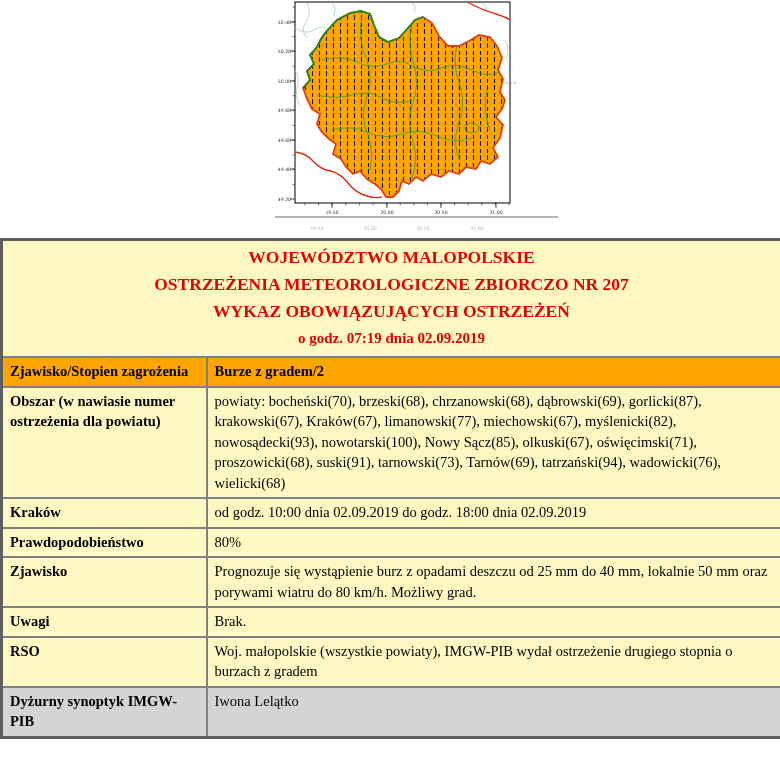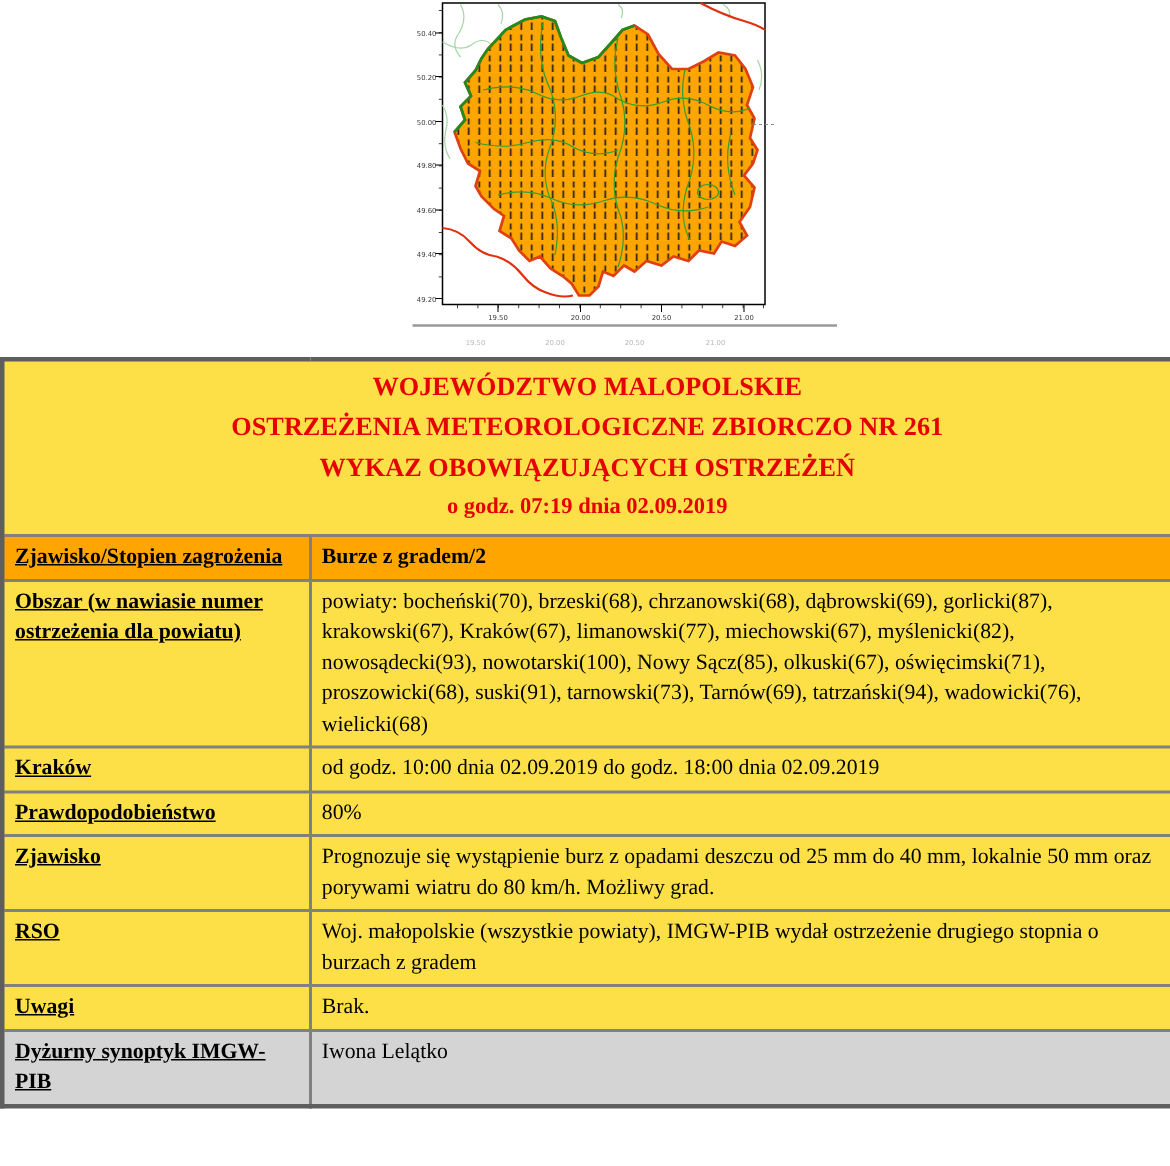--- a/index.html
+++ b/index.html
@@ -16,32 +16,32 @@
   table.warning{
     width:780px;border-collapse:collapse;table-layout:fixed;
     border:3px solid #5e5e5e;
     font-size:14.5px;
   }
   table.warning td{
     border:2px solid #808080;
     padding:3px 7px 4px 7px;
     vertical-align:top;
     line-height:20.5px;
-    background:#fde047;
+    background:#fef9c3;
     word-wrap:break-word;
   }
   td.doc-header{
     text-align:center;
     padding:9px 6px 10px 6px;
   }
   .doc-header .hline{
     color:#e60000;font-weight:bold;font-size:17.5px;line-height:27px;
   }
   .doc-header .hline.small{font-size:15px;}
-  td.label-cell{font-weight:bold;text-decoration:underline;}
+  td.label-cell{font-weight:bold;}
   tr.bg-orange td{background:#FFA500;}
   tr.bg-gray td{background:#D4D4D4;}
   td.bold-val{font-weight:bold;margin-top:16px;}
 
   
   .tick-label{font-family:"DejaVu Sans",sans-serif;font-size:4.6px;fill:#3a3a3a;}
   .tick-label-faint{font-family:"DejaVu Sans",sans-serif;font-size:4.6px;fill:#b8b8b8;}
 </style>
 </head>
 <body>
@@ -168,21 +168,21 @@
 
 <table class="warning">
   <colgroup>
       <col style="width:205px">
       <col style="width:575px">
     </colgroup>
   <tbody>
     <tr>
       <td class="doc-header" colspan="2">
         <div class="hline">WOJEWÓDZTWO MALOPOLSKIE</div>
-        <div class="hline">OSTRZEŻENIA METEOROLOGICZNE ZBIORCZO NR 261</div>
+        <div class="hline">OSTRZEŻENIA METEOROLOGICZNE ZBIORCZO NR 207</div>
         <div class="hline">WYKAZ OBOWIĄZUJĄCYCH OSTRZEŻEŃ</div>
         <div class="hline small">o godz. 07:19 dnia 02.09.2019</div>
       </td>
     </tr>
 
   <tr class="bg-orange">
         <td class="label-cell">Zjawisko/Stopien zagrożenia</td>
         <td class="value-cell bold-val">Burze z gradem/2</td>
       </tr>
       <tr>
@@ -195,25 +195,25 @@
       </tr>
       <tr>
         <td class="label-cell">Prawdopodobieństwo</td>
         <td class="value-cell">80%</td>
       </tr>
       <tr>
         <td class="label-cell">Zjawisko</td>
         <td class="value-cell">Prognozuje się wystąpienie burz z opadami deszczu od 25 mm do 40 mm, lokalnie 50 mm oraz porywami wiatru do 80 km/h. Możliwy grad.</td>
       </tr>
       <tr>
+        <td class="label-cell">Uwagi</td>
+        <td class="value-cell">Brak.</td>
+      </tr>
+      <tr>
         <td class="label-cell">RSO</td>
         <td class="value-cell">Woj. małopolskie (wszystkie powiaty), IMGW-PIB wydał ostrzeżenie drugiego stopnia o burzach z gradem</td>
-      </tr>
-      <tr>
-        <td class="label-cell">Uwagi</td>
-        <td class="value-cell">Brak.</td>
       </tr>
       <tr class="bg-gray">
         <td class="label-cell">Dyżurny synoptyk IMGW-PIB</td>
         <td class="value-cell">Iwona Lelątko</td>
       </tr>
     </tbody>
 </table>
 
 </body></html>

